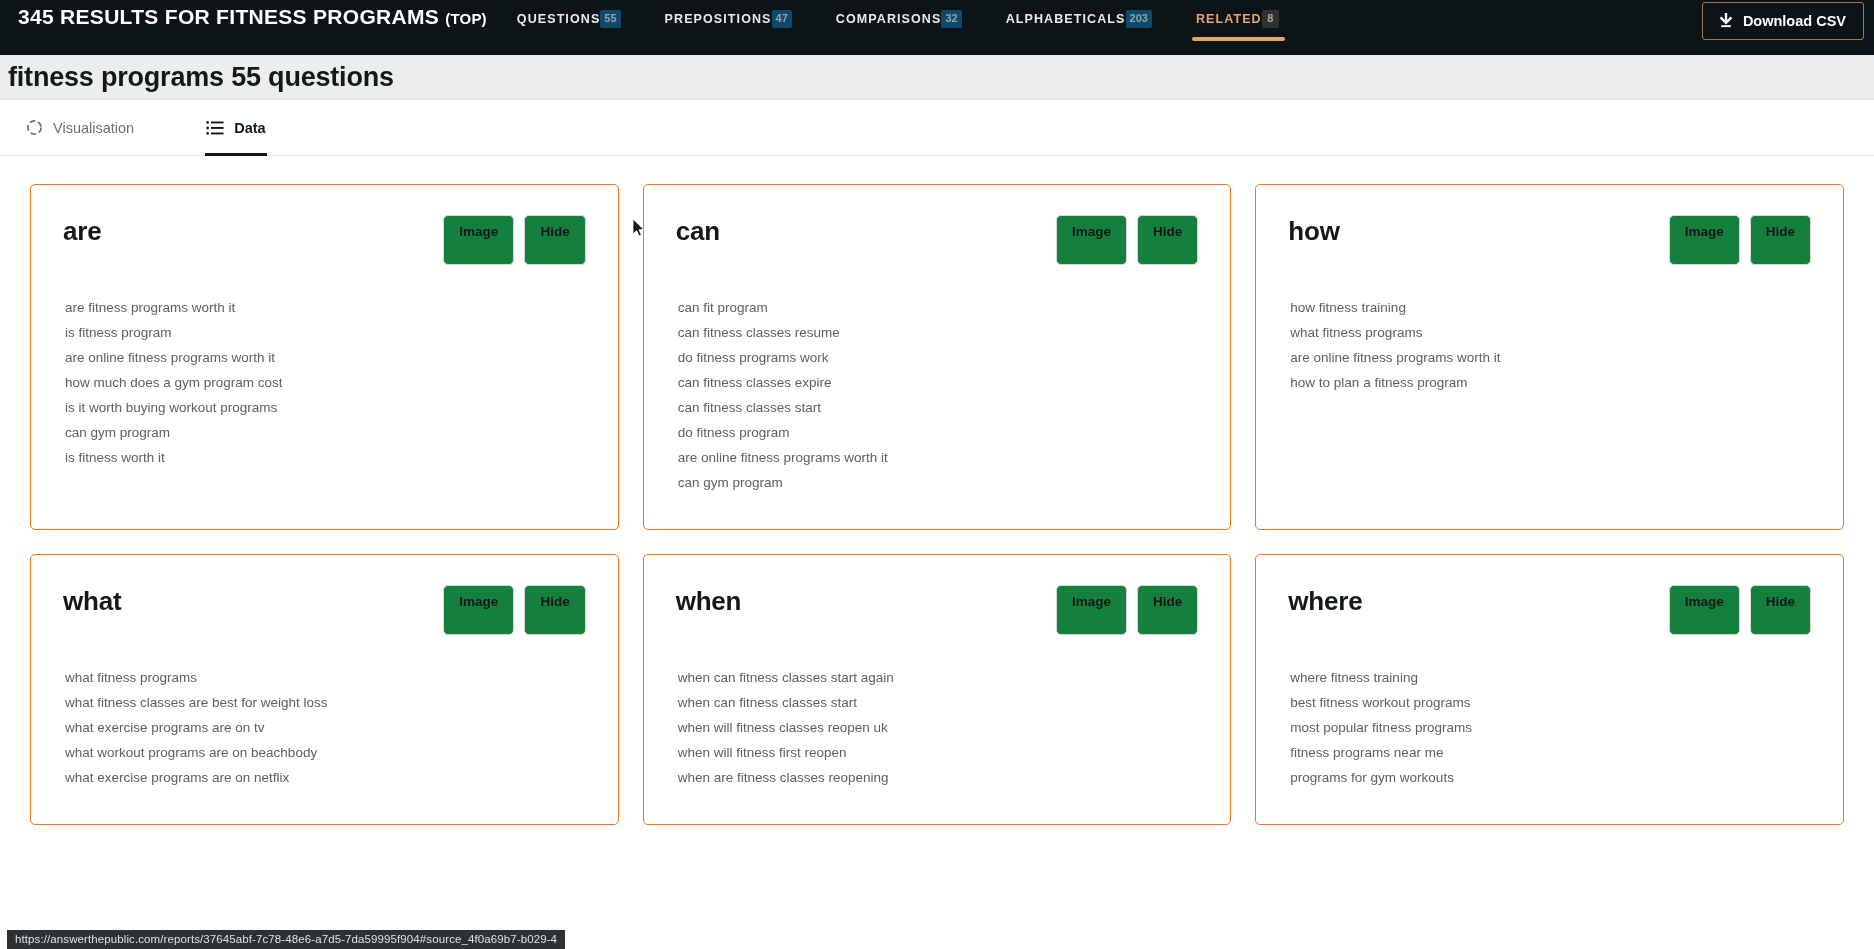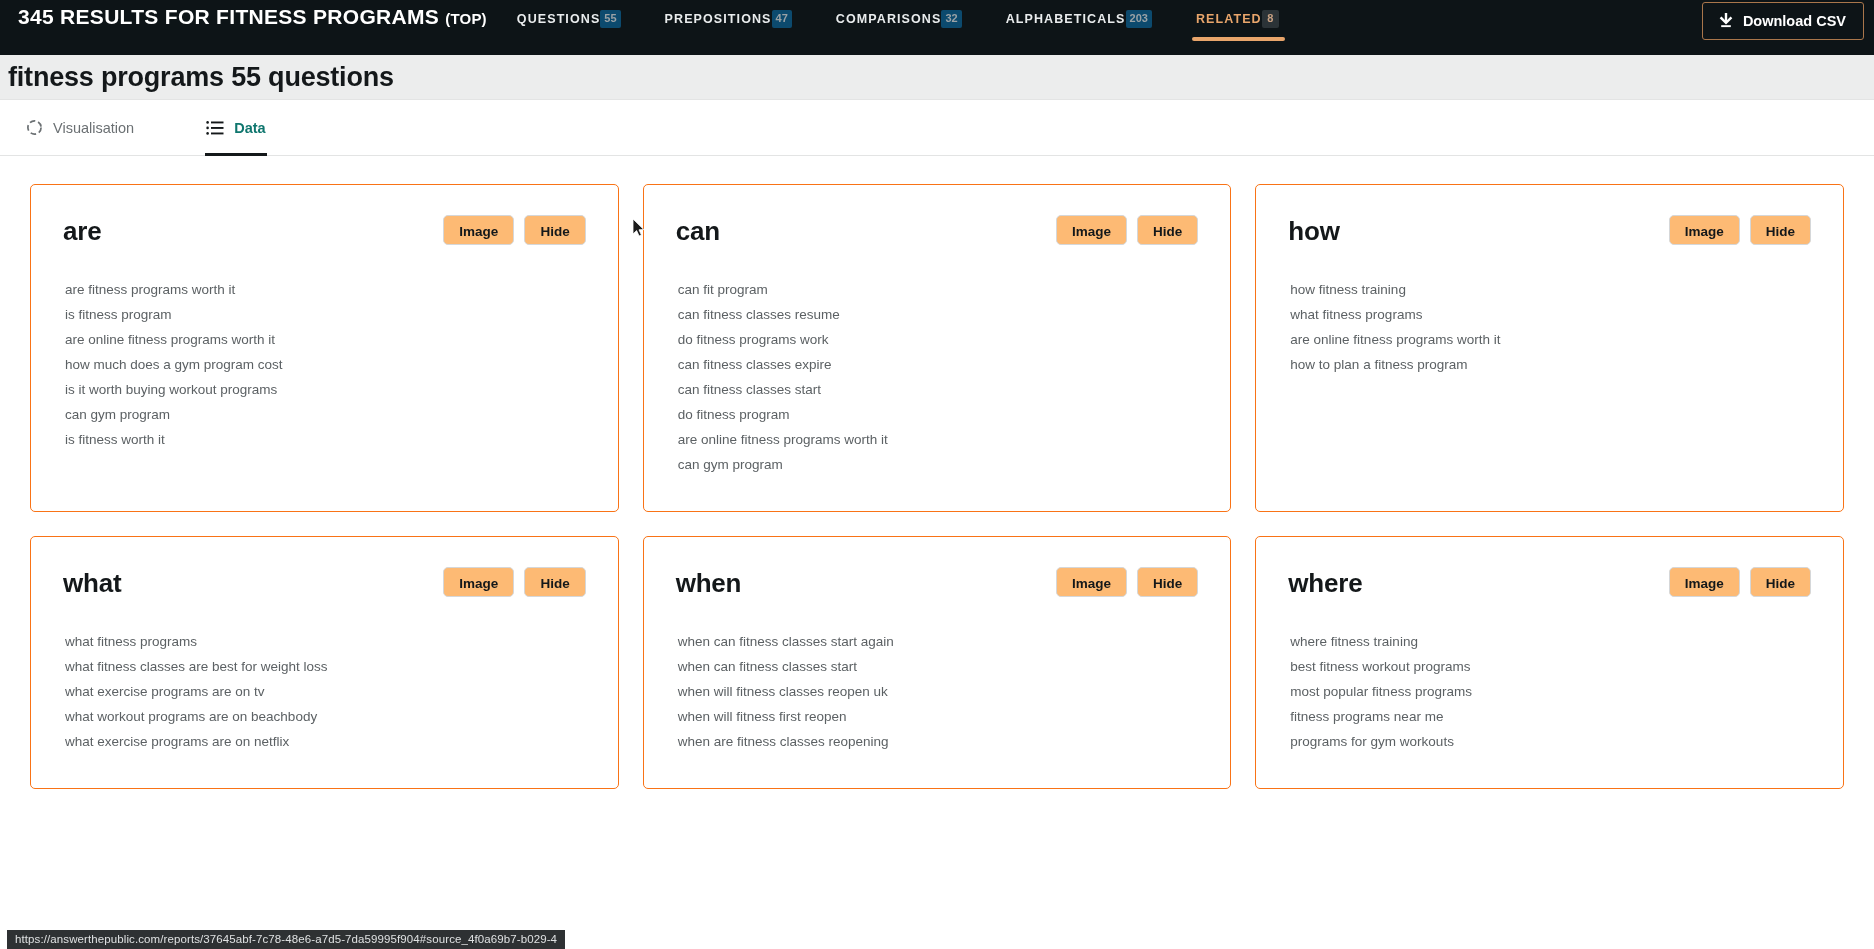--- a/index.html
+++ b/index.html
@@ -135,21 +135,21 @@
     align-items: center;
     gap: 10px;
     height: 56px;
     position: relative;
     cursor: pointer;
   }
   .viewtab .vt-label {
     font-size: 14.5px;
     color: #6b7073;
   }
-  .viewtab.active .vt-label { color: #0f766e; font-weight: bold; }
+  .viewtab.active .vt-label { color: #0f172a; font-weight: bold; }
   .viewtab.active::after {
     content: "";
     position: absolute;
     left: -1px; right: -1px; bottom: 0;
     height: 3px;
     background: #14181a;
   }
 
   
   .grid {
@@ -175,23 +175,23 @@
   .card-title {
     font-size: 26px;
     font-weight: bold;
     color: #14181a;
     letter-spacing: -0.2px;
     line-height: 32px;
   }
   .card-actions { display: flex; gap: 10px; }
   .pill {
     border: 1px solid #d5d7d9;
-    background: #fdba74;
+    background: #15803d;
     border-radius: 5px;
-    padding: 8px 15px 5px 15px;
+    padding: 8px 15px 25px 15px;
     font-size: 13.5px;
     font-weight: bold;
     color: #14181a;
     cursor: pointer;
     font-family: "Liberation Sans", sans-serif;
   }
   .card-list { display: flex; flex-direction: column; }
   .card-list .item {
     font-size: 13.5px;
     color: #5c6164;

